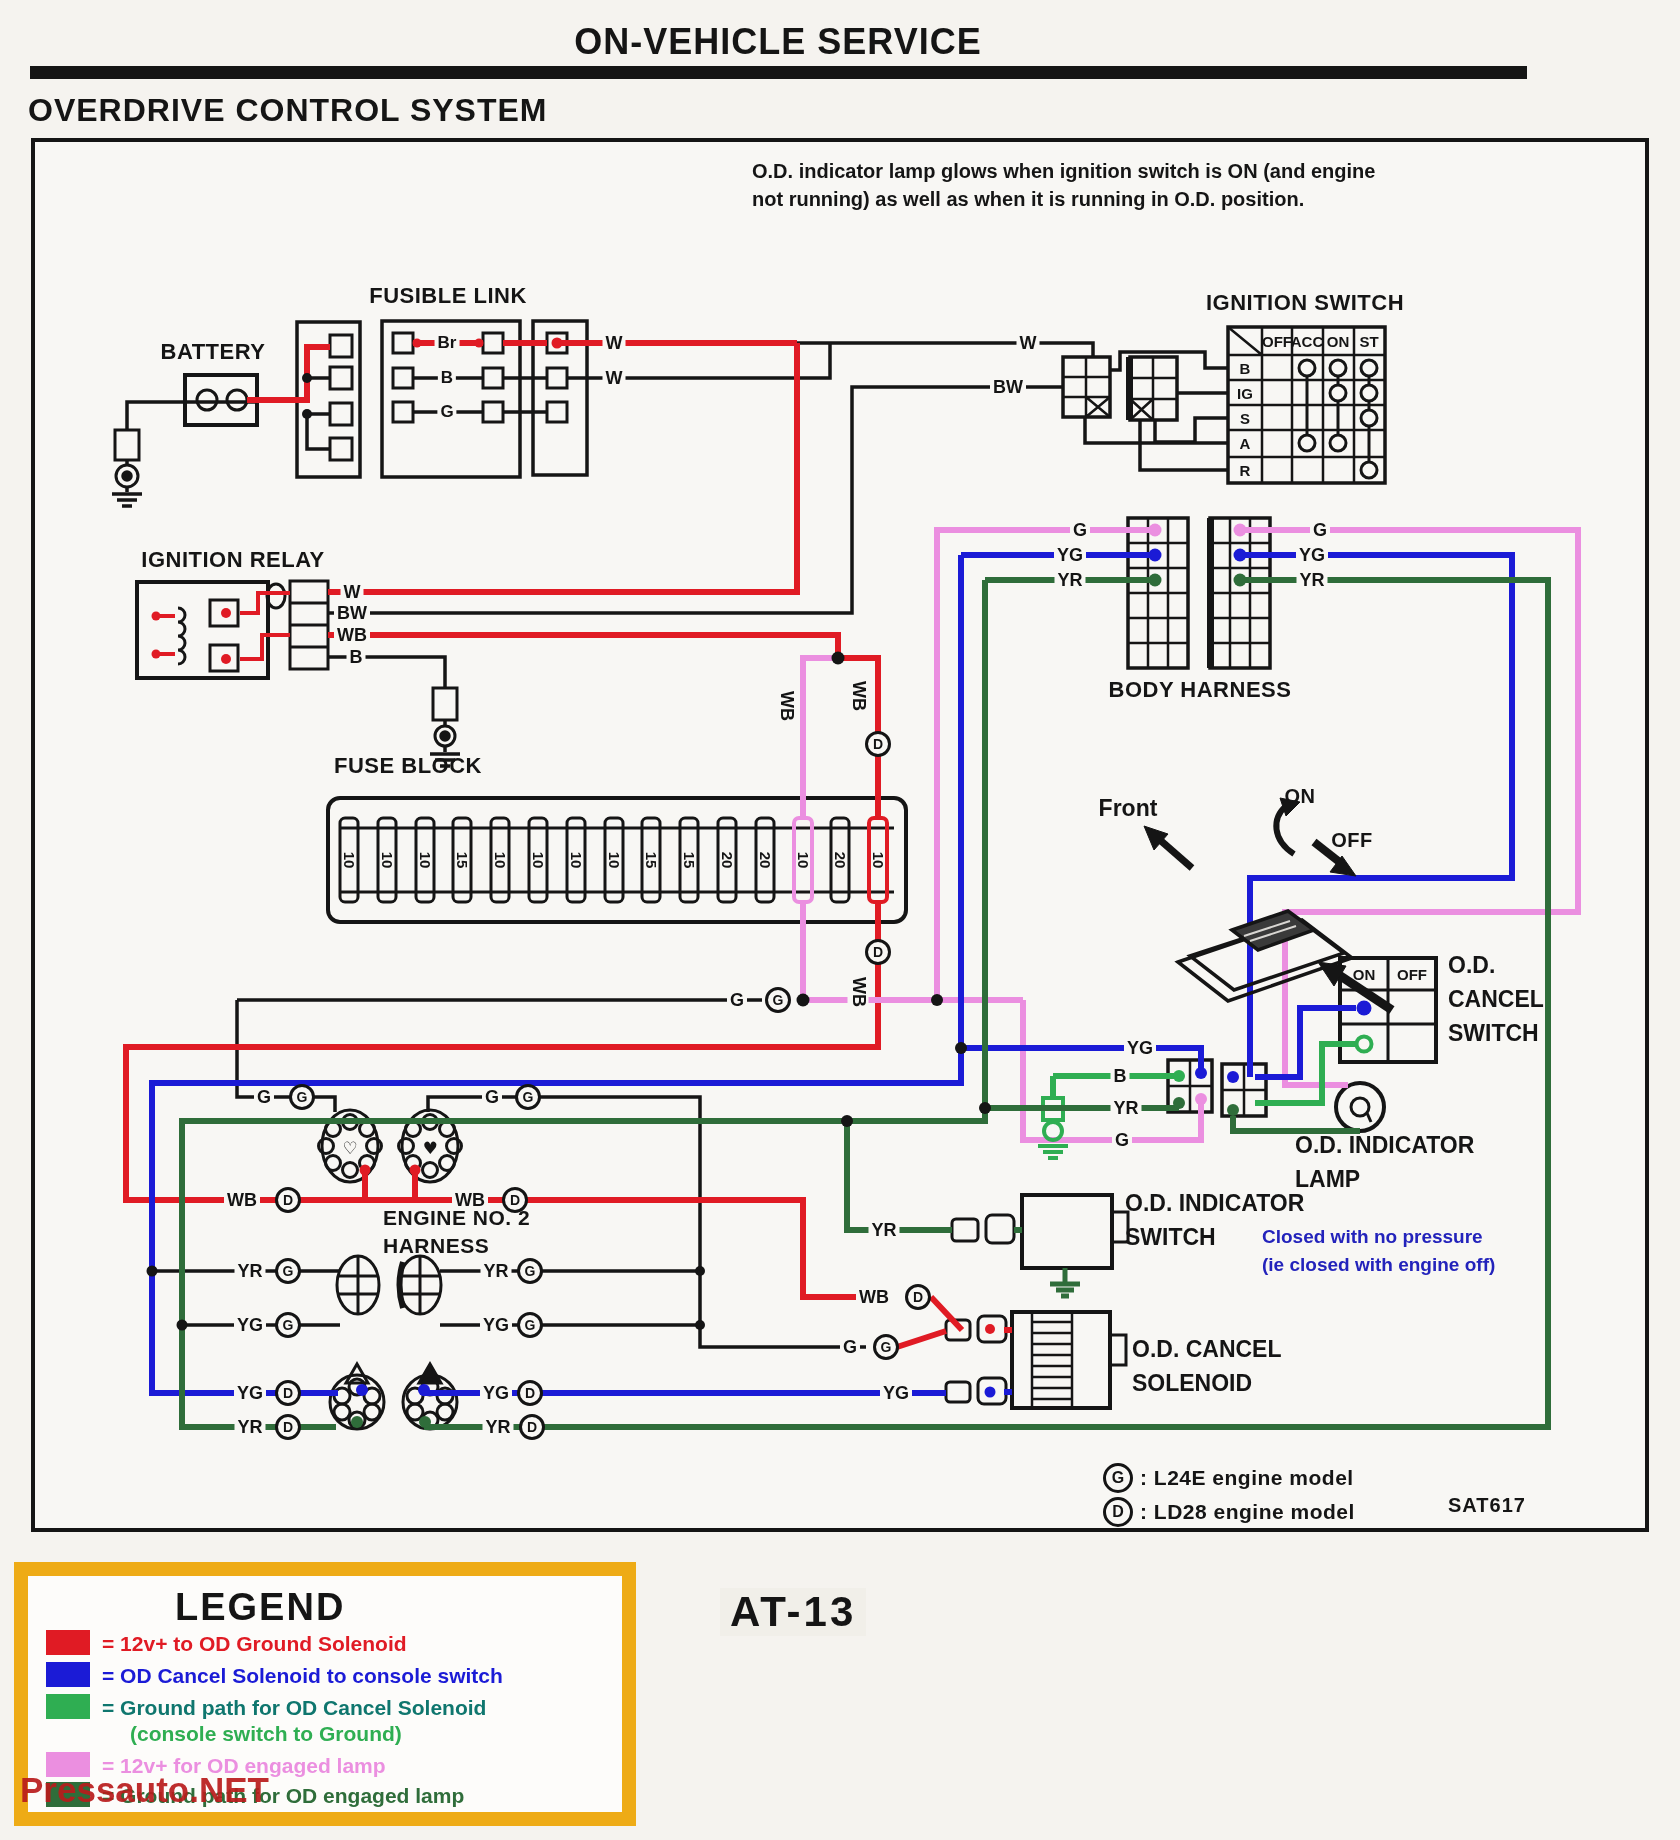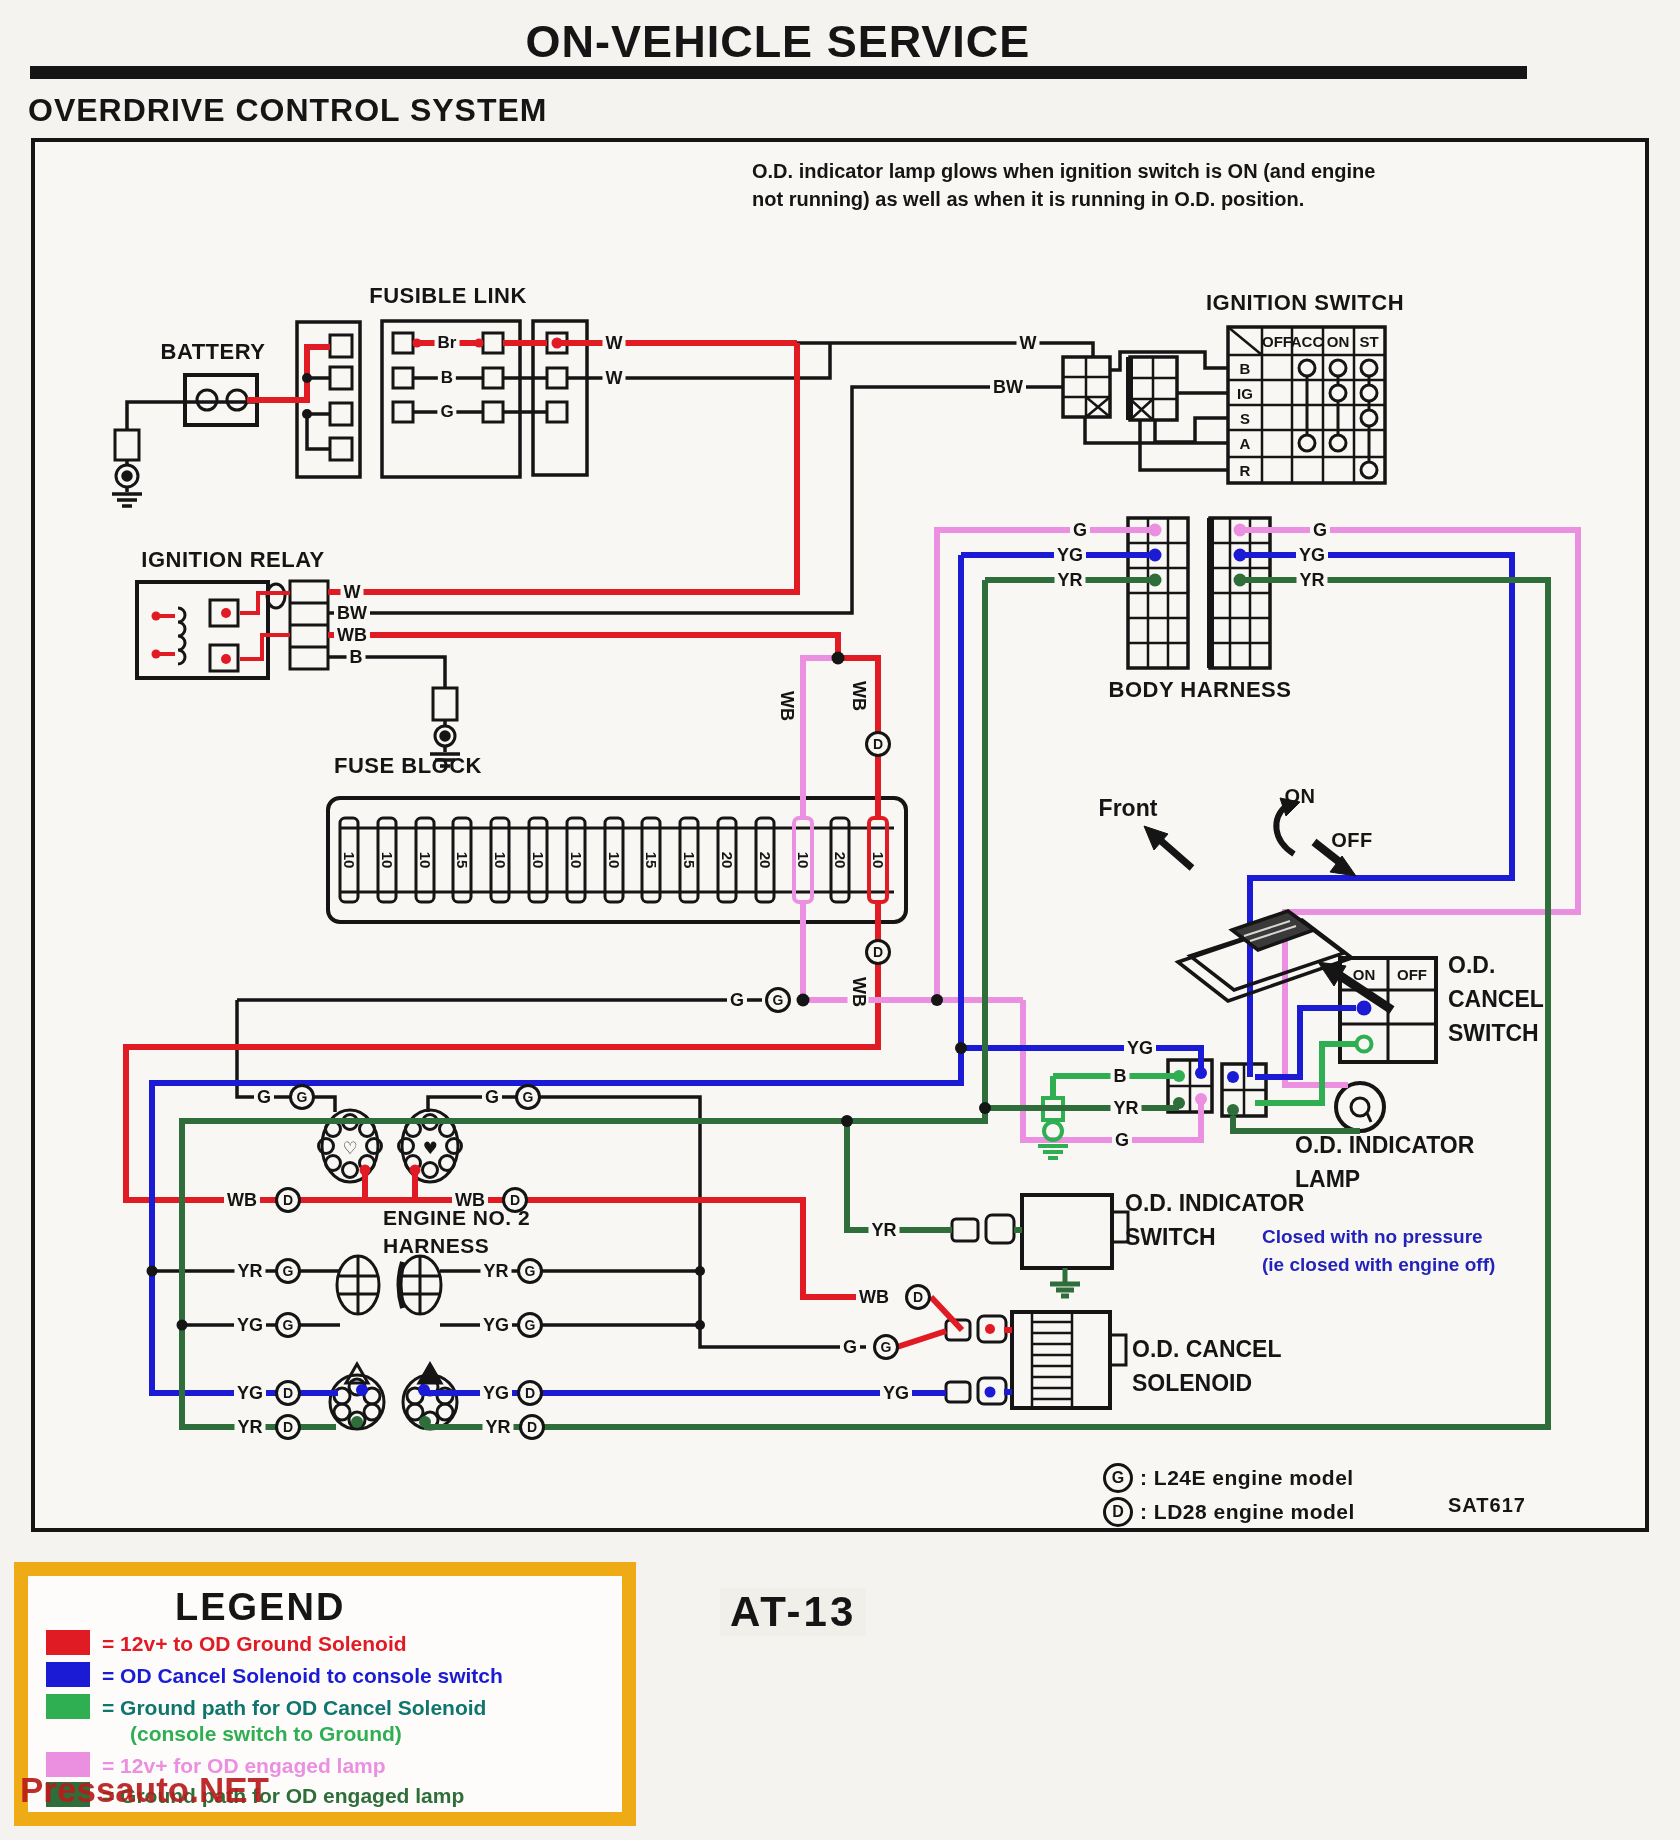--- a/index.html
+++ b/index.html
@@ -2,21 +2,21 @@
 <html><head>
 <meta charset="utf-8">
 <style>
   html,body{margin:0;padding:0;background:#e8e6e2;}
   .page{position:relative;width:1680px;height:1840px;background:#f5f3ef;overflow:hidden;
         font-family:"Liberation Sans","DejaVu Sans",sans-serif;}
   .abs{position:absolute;}
   svg.canvas{position:absolute;left:0;top:0;z-index:1;}
   .txt{position:absolute;z-index:3;color:#151515;white-space:nowrap;}
   .ctr{transform:translate(-50%,-50%);}
-  .title{font-weight:bold;font-size:45px;letter-spacing:1px;}
+  .title{font-weight:bold;font-size:36px;letter-spacing:1px;}
   .h1{font-weight:bold;font-size:32px;letter-spacing:1px;}
   .note{font-weight:bold;font-size:20px;}
   .clabel{font-weight:bold;font-size:22px;letter-spacing:.5px;}
   .clabel2{font-weight:bold;font-size:23px;}
   .wl{position:absolute;z-index:3;transform:translate(-50%,-50%);font-weight:bold;font-size:18px;
       color:#141414;background:#f8f7f4;padding:0 3px;white-space:nowrap;}
   .wlv{transform:translate(-50%,-50%) rotate(90deg);}
   .circ{position:absolute;z-index:3;transform:translate(-50%,-50%);width:20px;height:20px;
         border:3px solid #141414;border-radius:50%;background:#f8f7f4;color:#141414;
         font-weight:bold;font-size:14px;line-height:20px;text-align:center;}

